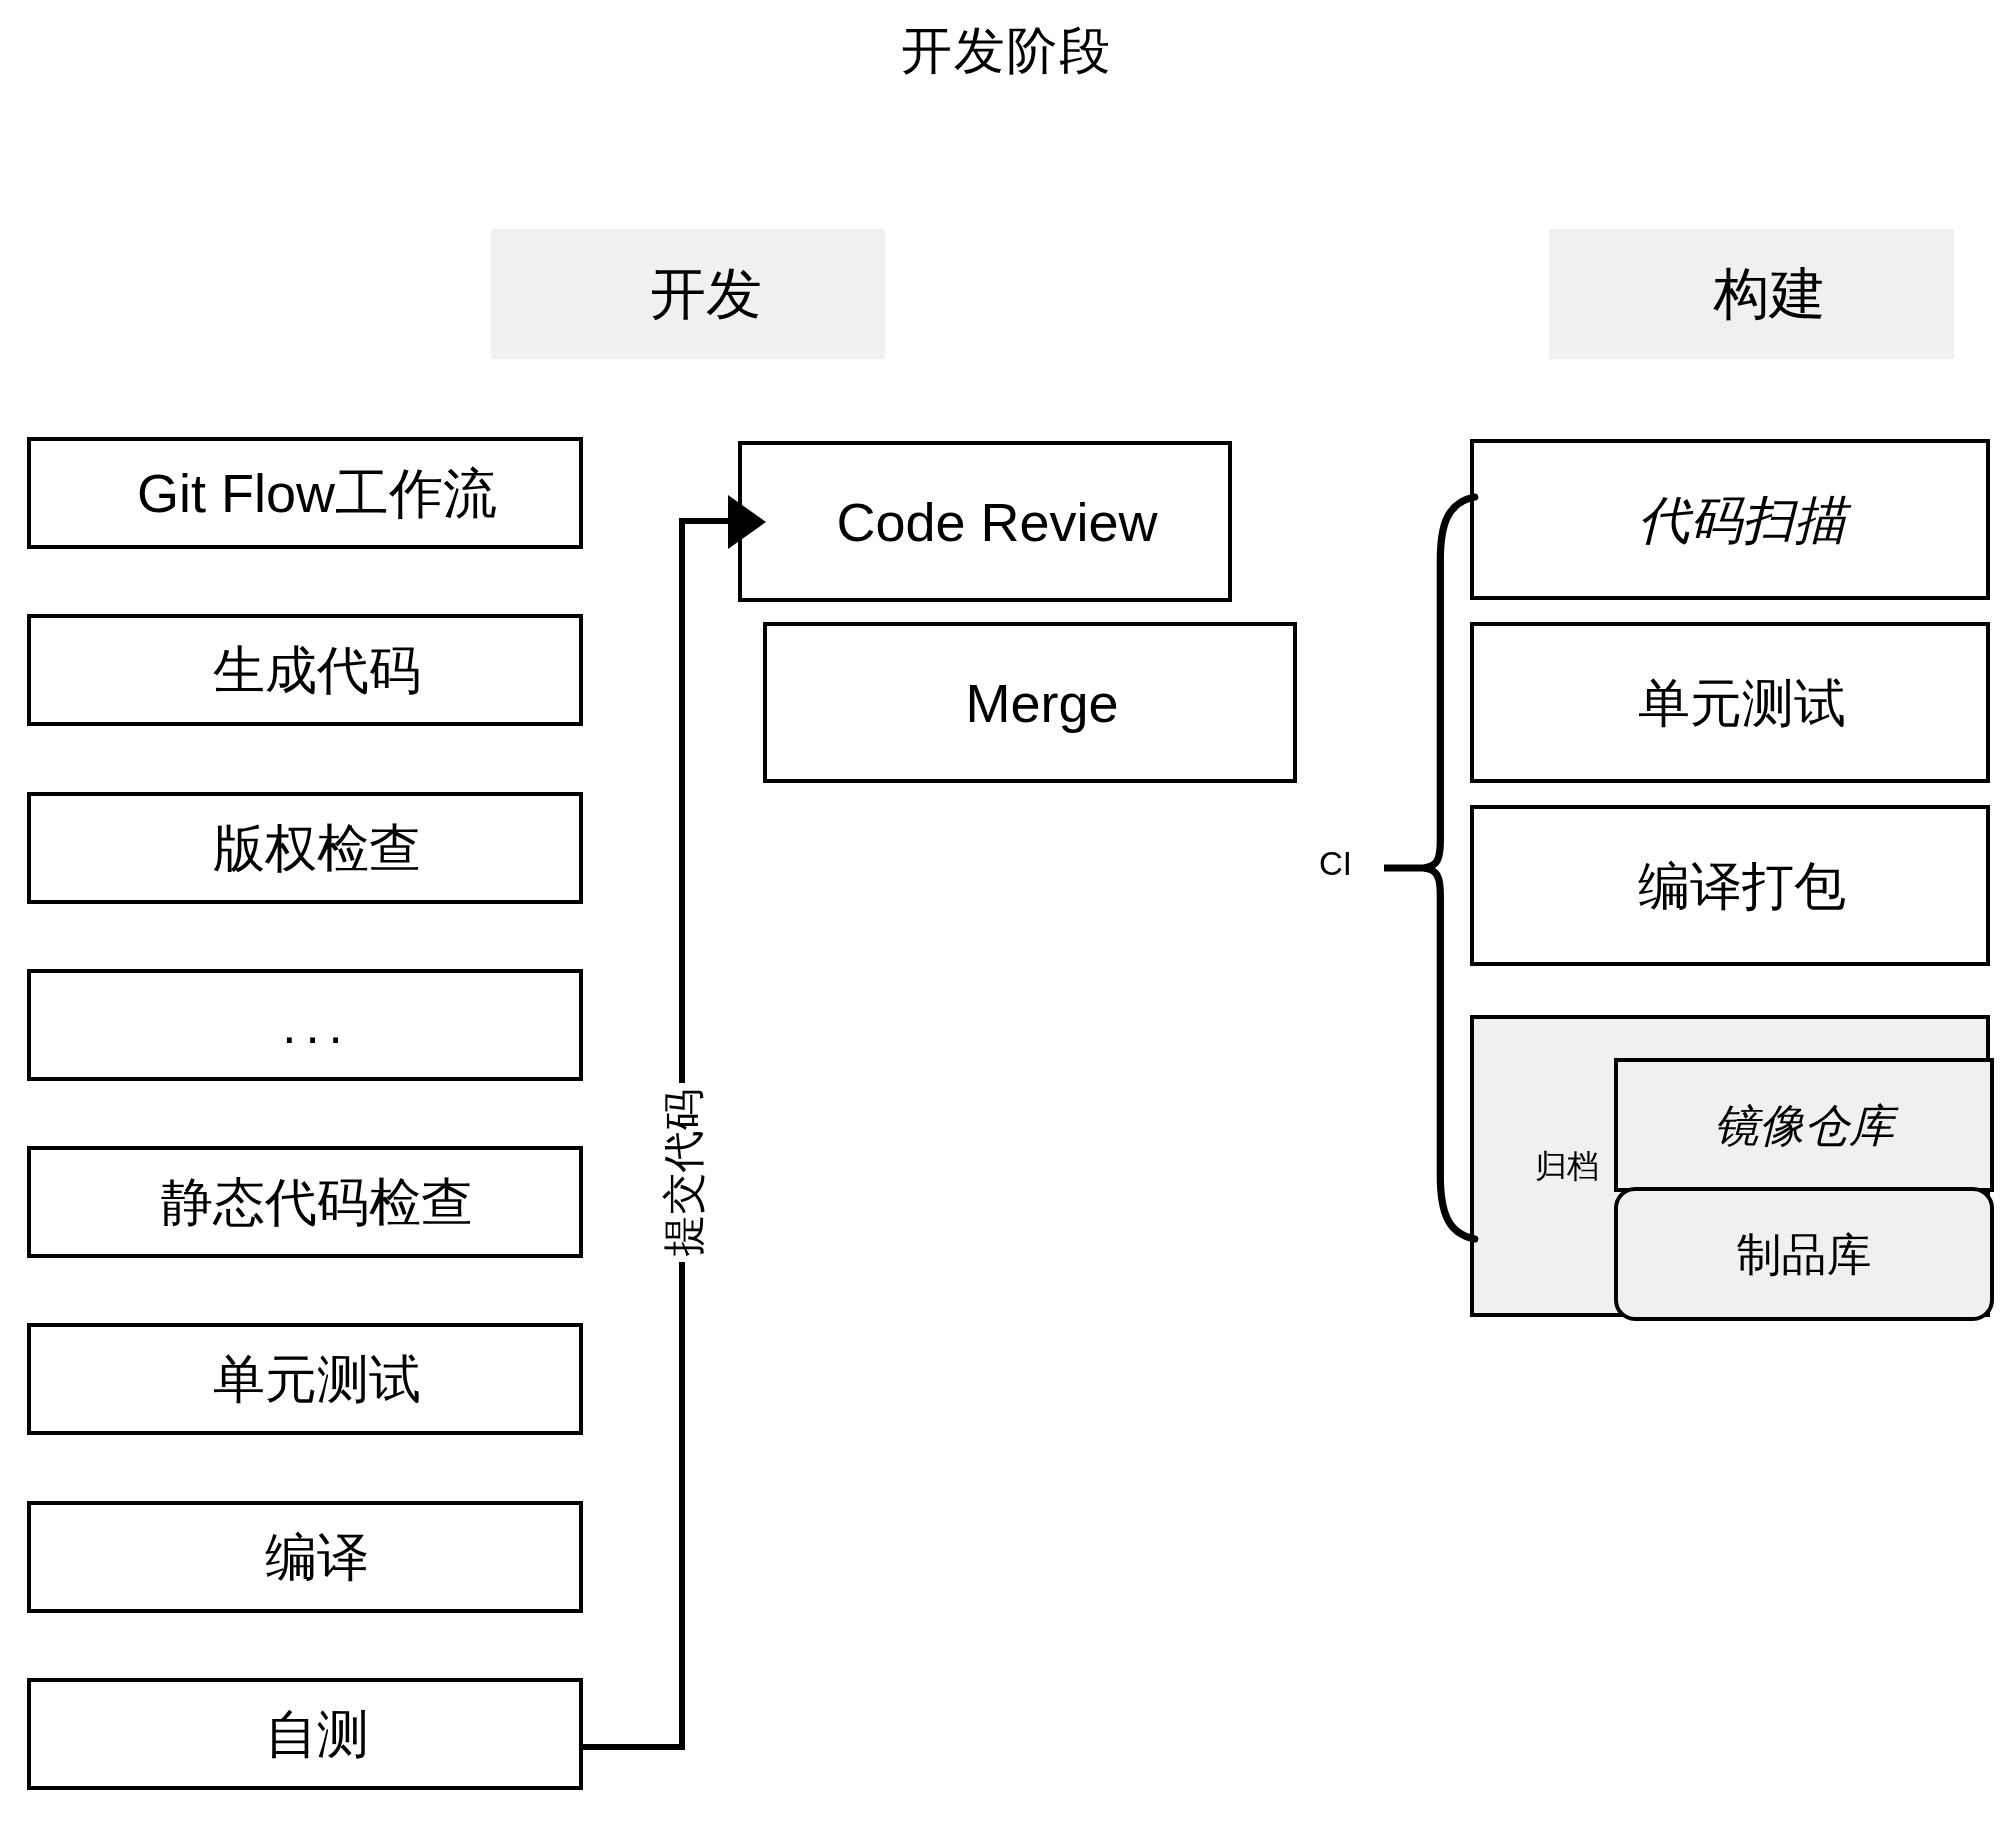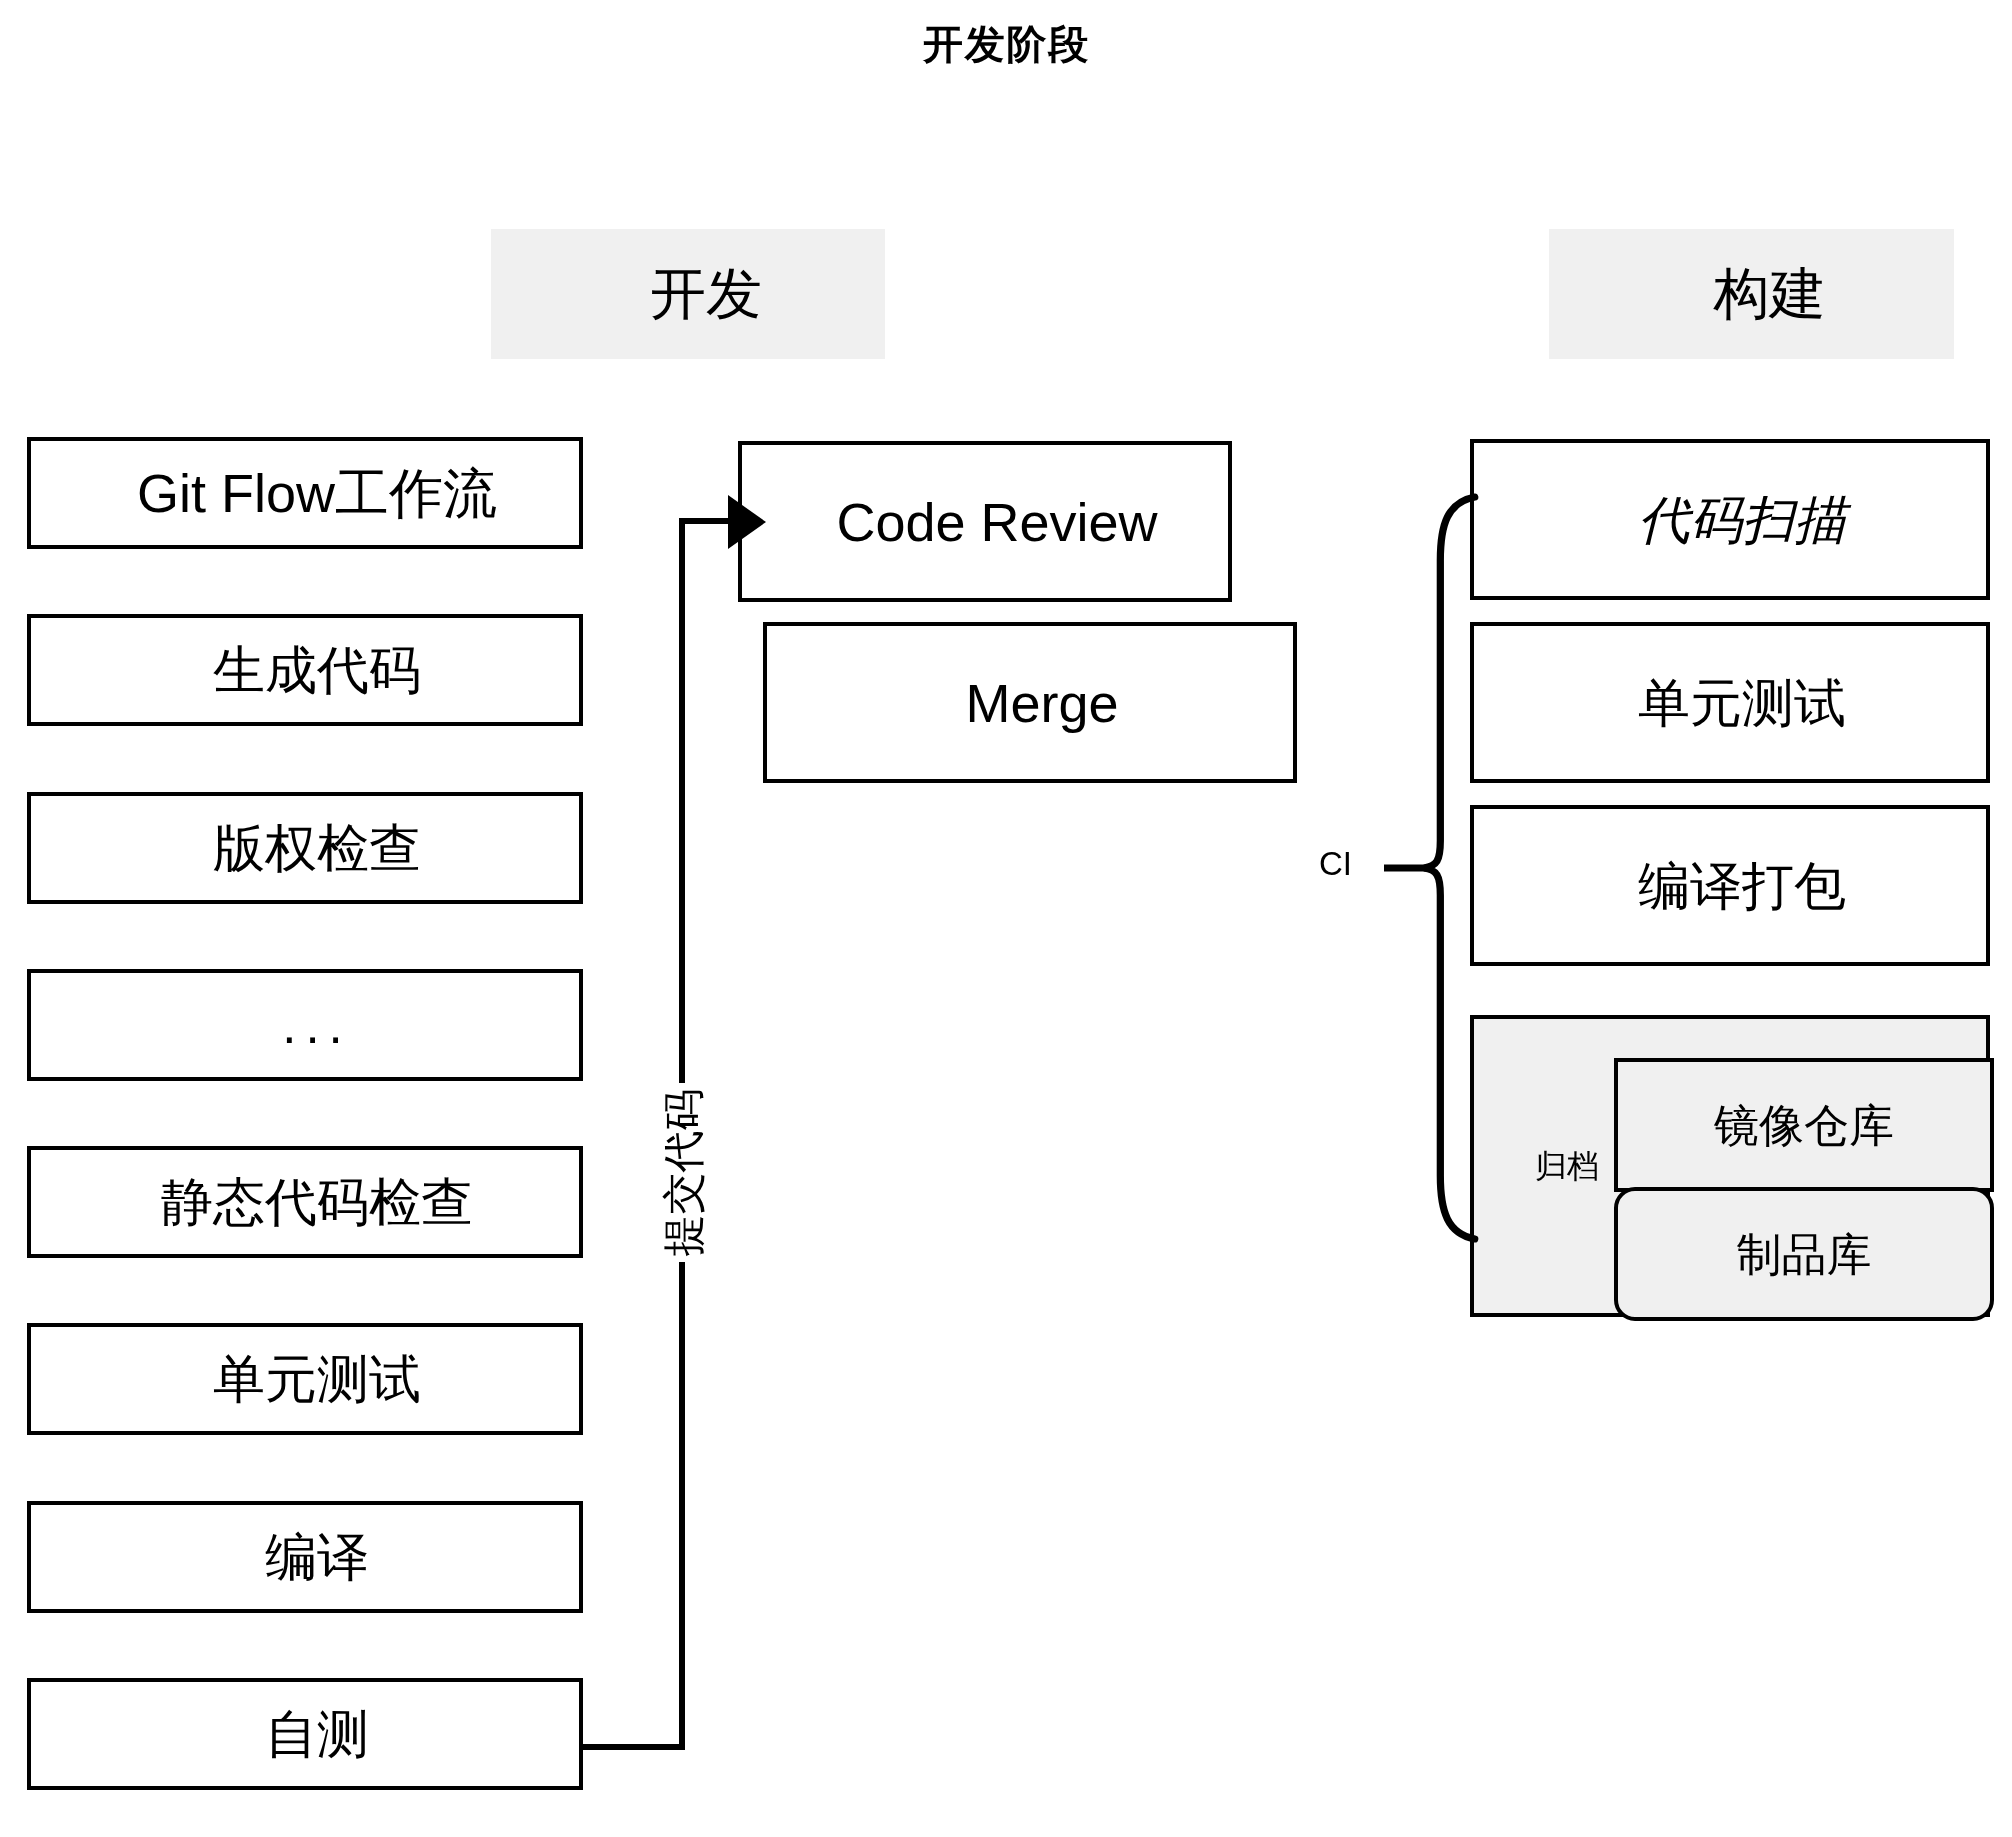--- a/index.html
+++ b/index.html
@@ -19,22 +19,22 @@
     overflow: hidden;
   }
 
   
   .diagram-title {
     position: absolute;
     left: 0;
     top: 20px;
     width: 2013px;
     text-align: center;
-    font-size: 40px;
-    font-weight: 700;
+    font-size: 51px;
+    font-weight: 400;
     letter-spacing: 1.8px;
     line-height: 1.2;
   }
 
   
   .col-header {
     position: absolute;
     background: #f0f0f0;
     display: flex;
     align-items: center;
@@ -200,21 +200,21 @@
     <span>单元测试</span>
   </div>
 
   <div class="node-box" style="left:1470px; top:805px; width:520px; height:161px;">
     <span>编译打包</span>
   </div>
 
   <div class="archive-box" style="left:1470px; top:1015px; width:520px; height:302px;">
     <div class="archive-label">归档</div>
 
-    <div class="archive-sub" style="left:140px; top:39px; width:380px; height:134px;">
+    <div class="archive-sub" style="left:140px; top:39px; width:380px; height:134px;font-style:italic;">
       <span>镜像仓库</span>
     </div>
 
     <div class="archive-sub" style="left:140px; top:168px; width:380px; height:134px;border-radius:21px;">
       <span>制品库</span>
     </div>
   </div>
 
   <div class="conn-seg" style="left:583px; top:1744px; width:102px; height:6.3px;"></div>
 

